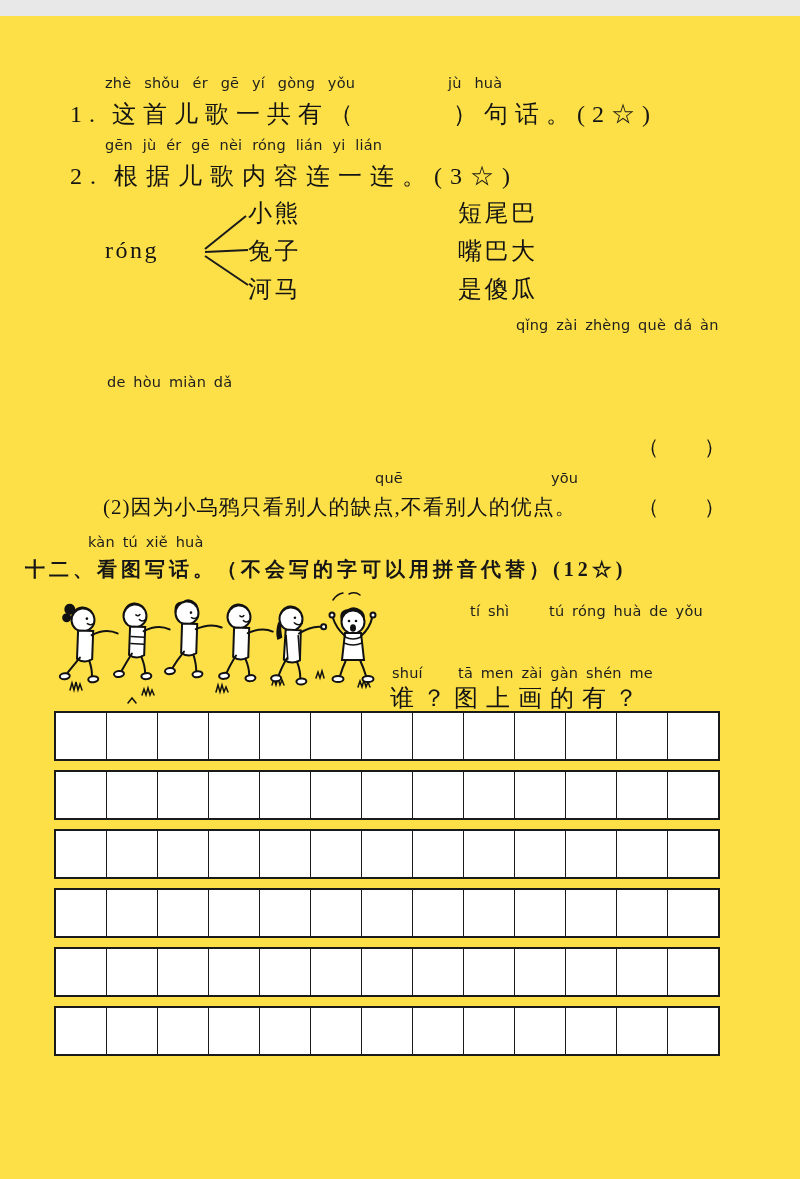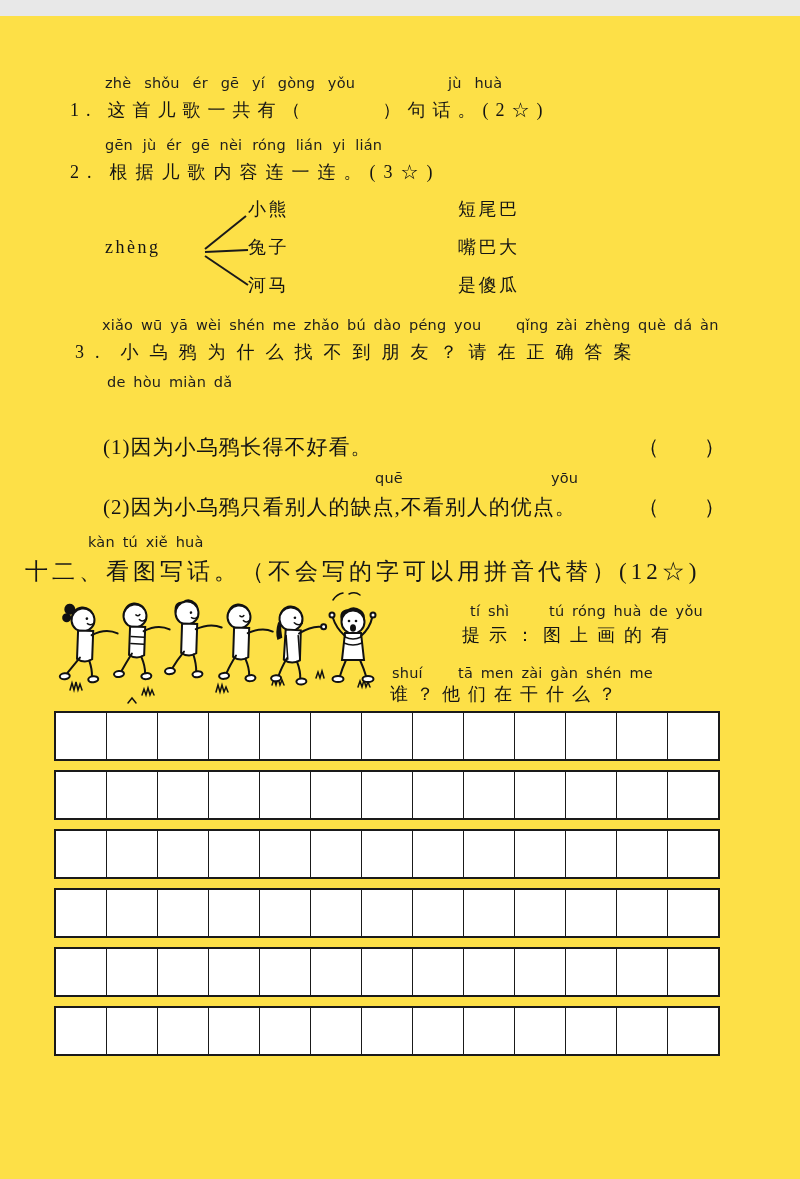--- a/index.html
+++ b/index.html
@@ -1,31 +1,31 @@
 <!DOCTYPE html>
 <html><head>
 <meta charset="utf-8">
 <style>
   html,body{margin:0;padding:0;background:#e8e8e8;}
   #page{position:relative;width:800px;height:1179px;background:#fde047;margin:16px auto;overflow:hidden;
         font-family:"Liberation Serif","DejaVu Serif",serif;color:#161616;}
   .abs{position:absolute;white-space:nowrap;}
   .pinyin{font-family:"DejaVu Sans","Liberation Sans",sans-serif;font-size:14.5px;color:#1d1d1d;letter-spacing:0.2px;}
-  .cn{font-size:18px;color:#141414;}
+  .cn{font-size:24px;color:#141414;}
   .qnum{margin-right:10px;}
   .ls7{letter-spacing:7px;}
   .ls8{letter-spacing:8px;}
   .ls9{letter-spacing:9px;}
   .ls11{letter-spacing:11px;}
   .ls2{letter-spacing:2.5px;}
   .sub{font-size:21px;letter-spacing:1px;}
   .ws8{word-spacing:8px;}
   .ws5{word-spacing:5px;}
   .ws3{word-spacing:3px;}
-  .title{font-size:23px;font-weight:normal;letter-spacing:4px;}
+  .title{font-size:20px;font-weight:bold;letter-spacing:4px;}
   
   #grid{position:absolute;left:54px;top:695px;width:666px;}
   .grid-row{display:flex;height:50px;border:2px solid #1a1a1a;margin-bottom:9px;box-sizing:border-box;background:#fff;}
   .grid-cell{flex:1;border-right:1.6px solid #1a1a1a;}
   .grid-cell:last-child{border-right:none;}
   svg{display:block;}
 </style>
 </head>
 <body>
 
@@ -35,41 +35,36 @@
   <span class="abs pinyin ws8" style="left:448px;top:59px">jù huà</span>
   <div class="abs cn ls7" style="left:70px;top:82px">
     <span class="qnum">1.</span><span>这首儿歌一共有（　　　）句话。(2☆)</span>
   </div>
 
   <span class="abs pinyin ws5" style="left:105px;top:121px">gēn jù ér gē nèi róng lián yi lián</span>
   <div class="abs cn ls8" style="left:70px;top:144px">
     <span class="qnum">2.</span><span>根据儿歌内容连一连。(3☆)</span>
   </div>
 
-  <span class="abs cn ls2" style="left:105px;top:221px">zhèng</span>
+  <span class="abs cn ls2" style="left:105px;top:221px">róng</span>
   <span class="abs cn ls2" style="left:248px;top:181px">小熊</span>
   <span class="abs cn ls2" style="left:248px;top:219px">兔子</span>
   <span class="abs cn ls2" style="left:248px;top:257px">河马</span>
   <span class="abs cn ls2" style="left:458px;top:181px">短尾巴</span>
   <span class="abs cn ls2" style="left:458px;top:219px">嘴巴大</span>
   <span class="abs cn ls2" style="left:458px;top:257px">是傻瓜</span>
   <svg class="abs" style="left:200px;top:192px" width="55" height="85" viewBox="0 0 55 85">
     <line x1="5" y1="41" x2="46" y2="8" stroke="#1a1a1a" stroke-width="2"></line>
     <line x1="5" y1="44" x2="48" y2="42" stroke="#1a1a1a" stroke-width="2"></line>
     <line x1="5" y1="48" x2="48" y2="77" stroke="#1a1a1a" stroke-width="2"></line>
   </svg>
 
-  <span class="abs pinyin ws3" style="left:102px;top:301px">xiǎo wū yā wèi shén me zhǎo bú dào péng you</span>
   <span class="abs pinyin ws3" style="left:516px;top:301px">qǐng zài zhèng què dá àn</span>
-  <div class="abs cn ls11" style="left:75px;top:324px">
-    <span class="qnum">3.</span><span>小乌鸦为什么找不到朋友？请在正确答案</span>
-  </div>
   <span class="abs pinyin ws3" style="left:107px;top:358px">de hòu miàn dǎ</span>
 
-  <span class="abs cn sub" style="left:103px;top:417px">(1)因为小乌鸦长得不好看。</span>
   <span class="abs cn sub" style="left:638px;top:417px">（　　）</span>
 
   <span class="abs pinyin" style="left:375px;top:454px">quē</span>
   <span class="abs pinyin" style="left:551px;top:454px">yōu</span>
   <span class="abs cn sub" style="left:103px;top:477px">(2)因为小乌鸦只看别人的缺点,不看别人的优点。</span>
   <span class="abs cn sub" style="left:638px;top:477px">（　　）</span>
 
   <span class="abs pinyin ws3" style="left:88px;top:518px">kàn tú xiě huà</span>
   <span class="abs title" style="left:25px;top:540px">十二、看图写话。（不会写的字可以用拼音代替）(12☆)</span>
 
@@ -167,24 +162,23 @@
         <path d="M-7 38 Q-11 47 -13 54"></path>
           <ellipse cx="-15" cy="57" rx="5.5" ry="3" fill="#fff"></ellipse>
         <path d="M7 38 Q11 47 13 54"></path>
           <ellipse cx="15" cy="57" rx="5.5" ry="3" fill="#fff"></ellipse>
       </g>
     </g>
   </svg>
 
   <span class="abs pinyin ws3" style="left:470px;top:587px">tí shì</span>
   <span class="abs pinyin ws3" style="left:549px;top:587px">tú róng huà de yǒu</span>
-  <span class="abs cn ls9" style="left:462px;top:607px">提示：图上画的有</span>
   <span class="abs pinyin ws3" style="left:392px;top:649px">shuí</span>
   <span class="abs pinyin ws3" style="left:458px;top:649px">tā men zài gàn shén me</span>
-  <span class="abs cn ls8" style="left:390px;top:666px">谁？他们在干什么？</span>
+  <span class="abs cn ls8" style="left:390px;top:666px">谁？图上画的有？</span>
 
   <div id="grid">
       <div class="grid-row">
         <div class="grid-cell"></div>
         <div class="grid-cell"></div>
         <div class="grid-cell"></div>
         <div class="grid-cell"></div>
         <div class="grid-cell"></div>
         <div class="grid-cell"></div>
         <div class="grid-cell"></div>

